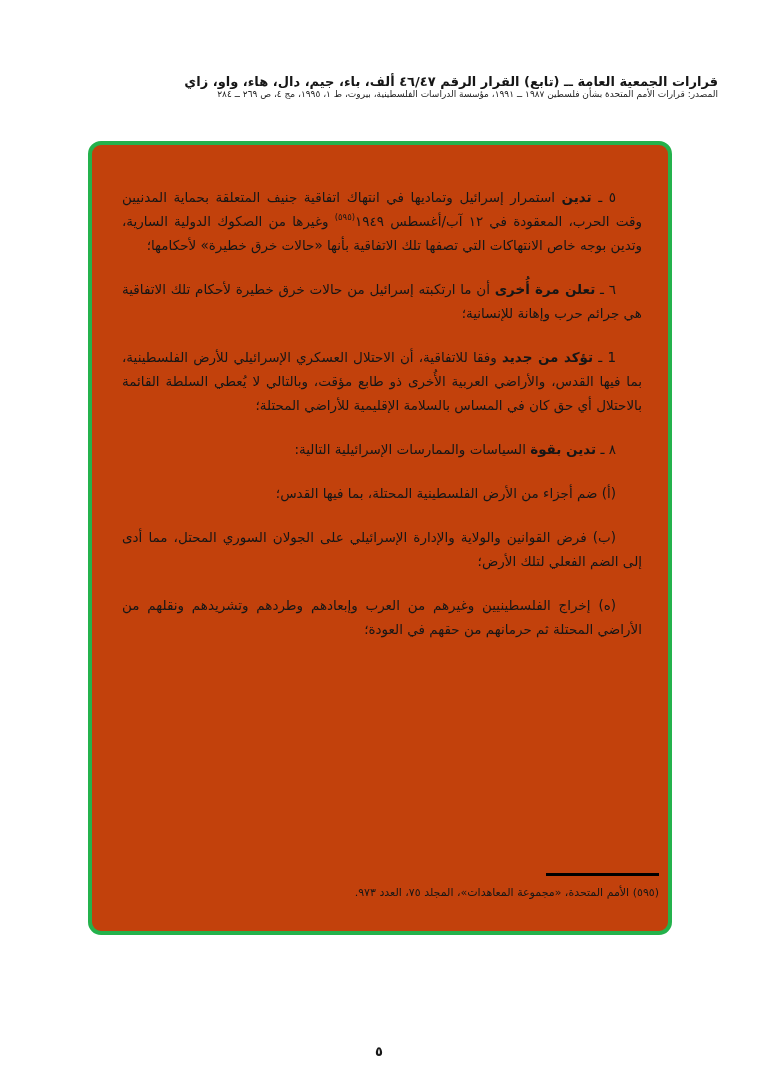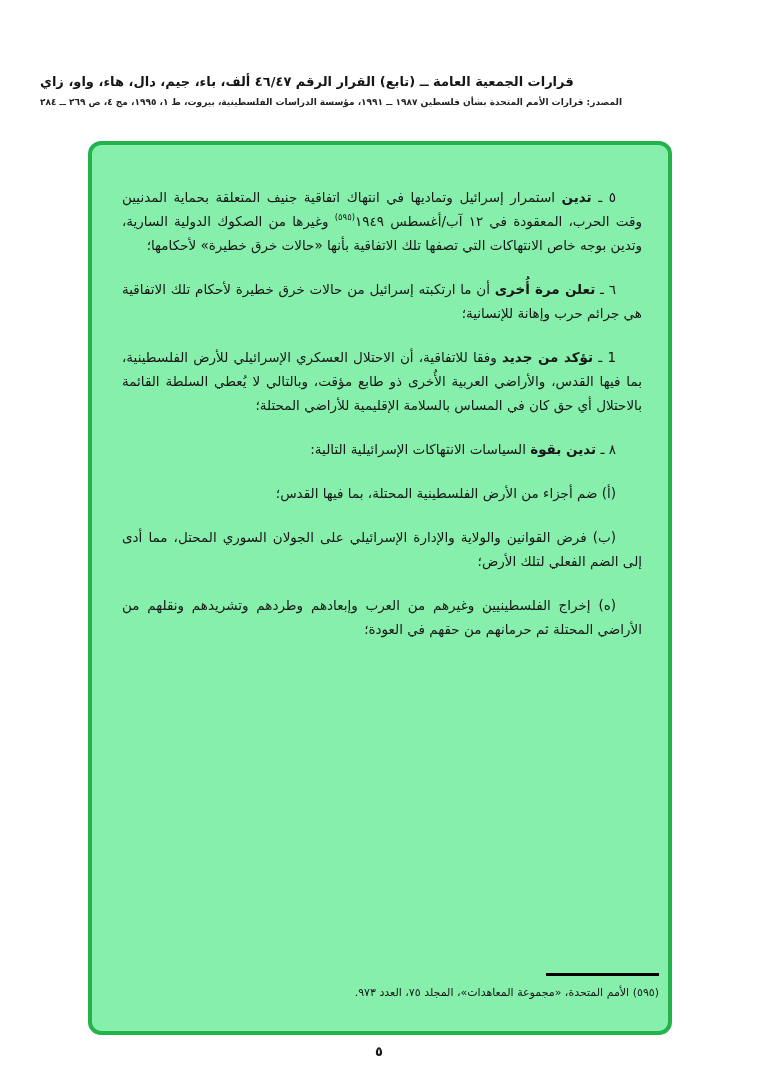--- a/index.html
+++ b/index.html
@@ -5,29 +5,29 @@
   * { box-sizing: border-box; }
   html, body { margin: 0; padding: 0; }
   body {
     width: 758px; height: 1078px;
     background: #ffffff;
     font-family: "DejaVu Sans", sans-serif;
     color: #161616;
   }
   .page { position: relative; width: 758px; height: 1078px; overflow: hidden; direction: rtl; background: #ffffff; }
 
-  .header { position: absolute; top: 74px; left: 40px; right: 40px; text-align: left; }
+  .header { position: absolute; top: 74px; left: 40px; right: 40px; text-align: right; }
   .header-title { font-size: 13px; font-weight: 700; }
-  .header-source { margin-top: 8px; font-size: 9px; font-weight: 700; color: #222; }
+  .header-source { font-size: 9px; font-weight: 400; color: #222; }
 
   .frame {
     position: absolute; left: 88px; top: 141px;
-    width: 584px; height: 894px;
+    width: 584px; height: 794px;
     border: 4px solid #24b24c; border-radius: 13px;
-    background: #86efac;
+    background: #c2410c;
   }
 
   .textcol {
     position: absolute; top: 40px; right: 26px; left: 30px;
     text-align: justify; font-size: 13.5px; line-height: 24px;
   }
   .para { margin: 0; text-indent: 26px; }
   .para + .para { margin-top: 20px; }
   .para b { font-weight: 700; }
   .fnref { font-size: 8.5px; vertical-align: 6px; line-height: 0; }
@@ -53,21 +53,21 @@
 
   <div class="frame" style="border-color: rgb(36, 178, 76);">
     <div class="textcol">
 
       <p class="para"><span>٥ ـ </span><b>تدين</b><span> استمرار إسرائيل وتماديها في انتهاك اتفاقية جنيف المتعلقة بحماية المدنيين وقت الحرب، المعقودة في ١٢ آب/أغسطس ١٩٤٩</span><sup class="fnref">(٥٩٥)</sup><span> وغيرها من الصكوك الدولية السارية، وتدين بوجه خاص الانتهاكات التي تصفها تلك الاتفاقية بأنها «حالات خرق خطيرة» لأحكامها؛</span></p>
 
       <p class="para"><span>٦ ـ </span><b>تعلن مرة أُخرى</b><span> أن ما ارتكبته إسرائيل من حالات خرق خطيرة لأحكام تلك الاتفاقية هي جرائم حرب وإهانة للإنسانية؛</span></p>
 
       <p class="para"><span>1 ـ </span><b>تؤكد من جديد</b><span> وفقا للاتفاقية، أن الاحتلال العسكري الإسرائيلي للأرض الفلسطينية، بما فيها القدس، والأراضي العربية الأُخرى ذو طابع مؤقت، وبالتالي لا يُعطي السلطة القائمة بالاحتلال أي حق كان في المساس بالسلامة الإقليمية للأراضي المحتلة؛</span></p>
 
-      <p class="para"><span>٨ ـ </span><b>تدين بقوة</b><span> السياسات الانتهاكات الإسرائيلية التالية:</span></p>
+      <p class="para"><span>٨ ـ </span><b>تدين بقوة</b><span> السياسات والممارسات الإسرائيلية التالية:</span></p>
 
       <p class="para"><span>(أ)</span><span> ضم أجزاء من الأرض الفلسطينية المحتلة، بما فيها القدس؛</span></p>
 
       <p class="para"><span>(ب)</span><span> فرض القوانين والولاية والإدارة الإسرائيلي على الجولان السوري المحتل، مما أدى إلى الضم الفعلي لتلك الأرض؛</span></p>
 
 
 
       <p class="para"><span>(ه)</span><span> إخراج الفلسطينيين وغيرهم من العرب وإبعادهم وطردهم وتشريدهم ونقلهم من الأراضي المحتلة ثم حرمانهم من حقهم في العودة؛</span></p>
 
 

